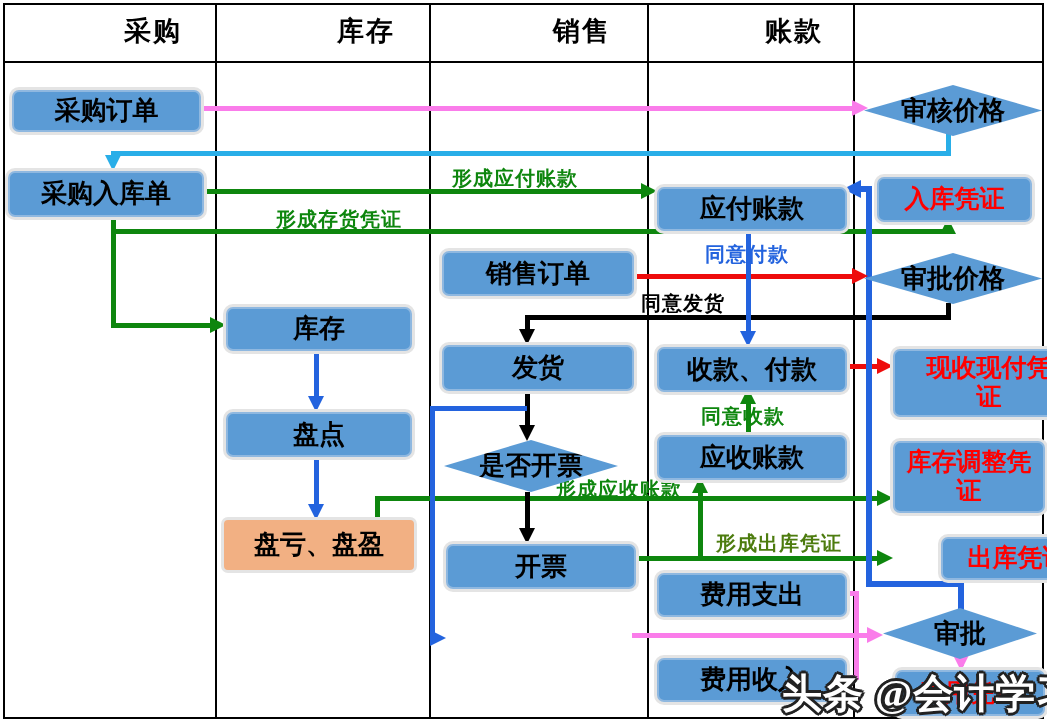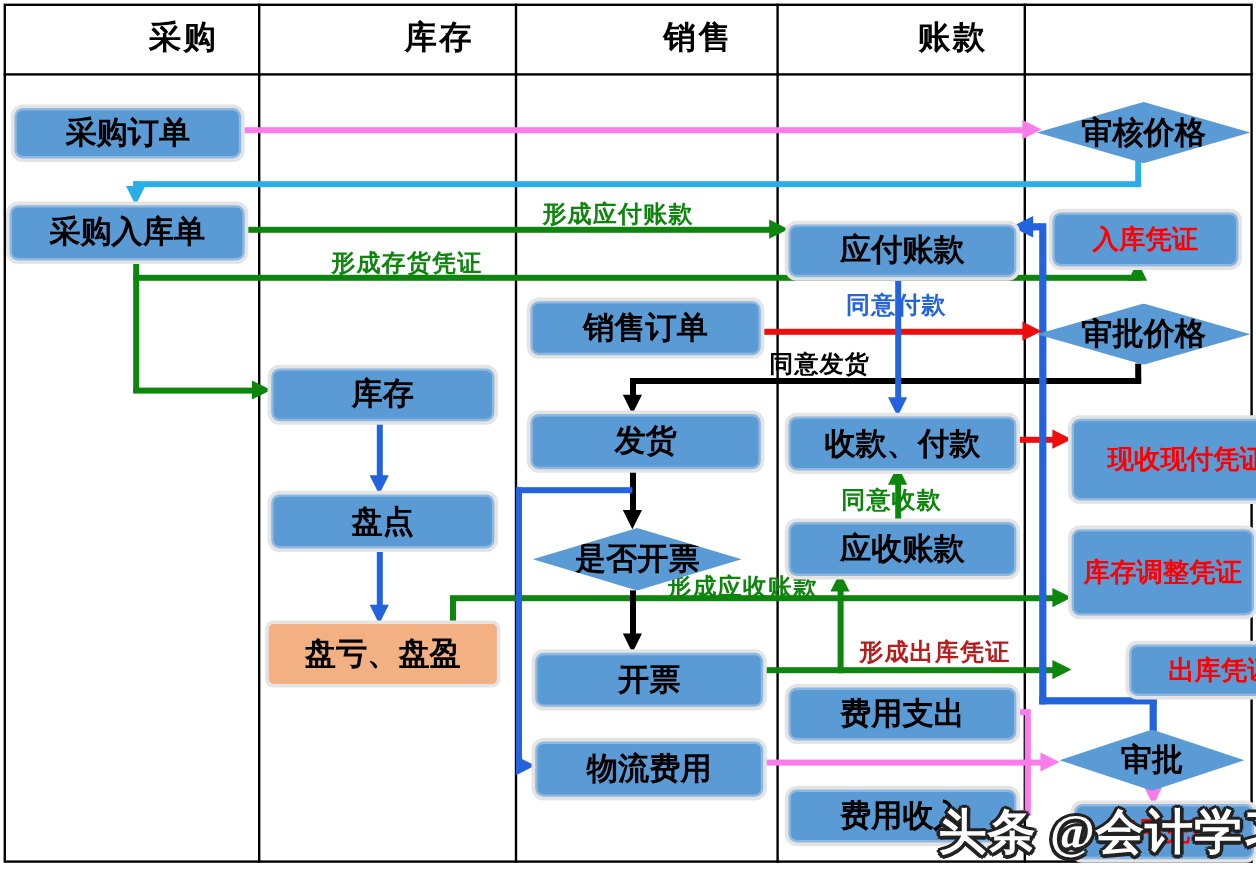--- a/index.html
+++ b/index.html
@@ -26,21 +26,21 @@
   }
   .node.orange{
     background:#F2B083;border:2px solid #F2B083;border-radius:4px;
     box-shadow:0 0 0 3px #E4E4E4;
   }
   .node.diamond{
     background:#5B9BD5;border:none;border-radius:0;box-shadow:none;
     clip-path:polygon(50% 0,100% 50%,50% 100%,0 50%);
     filter:drop-shadow(0 0 1.5px #3A6EA5);
   }
-  .node.red-text{color:#FF0000;font-size:22px;}
+  .node.red-text{color:#FF0000;font-size:25px;}
   .seg{z-index:2;}
   .ar{position:absolute;width:0;height:0;border-style:solid;border-color:transparent;z-index:3;}
   .edge-label{
     position:absolute;font-weight:bold;font-size:20px;white-space:nowrap;z-index:4;
     letter-spacing:1px;
   }
   #watermark{
     position:absolute;z-index:9;font-size:40px;font-weight:bold;color:#FFF;
     white-space:nowrap;letter-spacing:1px;
     text-shadow:-2px -2px 0 #222,2px -2px 0 #222,-2px 2px 0 #222,2px 2px 0 #222,
@@ -115,21 +115,21 @@
     <div class="ar" style="left: 877px; top: 358px; border-width: 8px 0px 8px 16px; border-left-color: rgb(238, 12, 12);"></div>
     <div class="ar" style="left: 843px; top: 180px; border-width: 9px 18px 9px 0px; border-right-color: rgb(35, 99, 222);"></div>
     <div class="ar" style="left: 867px; top: 627px; border-width: 8px 0px 8px 16px; border-left-color: rgb(250, 124, 234);"></div>
     <div class="ar" style="left: 953px; top: 655px; border-width: 16px 8px 0px; border-top-color: rgb(250, 124, 234);"></div>
     <div class="edge-label" style="left: 452px; top: 165px; color: rgb(14, 134, 14);">形成应付账款</div>
     <div class="edge-label" style="left: 276px; top: 206px; color: rgb(14, 134, 14);">形成存货凭证</div>
     <div class="edge-label" style="left: 705px; top: 241px; color: rgb(35, 99, 222);">同意付款</div>
     <div class="edge-label" style="left: 641px; top: 290px; color: rgb(0, 0, 0);">同意发货</div>
     <div class="edge-label" style="left: 701px; top: 403px; color: rgb(14, 134, 14);">同意收款</div>
     <div class="edge-label" style="left: 556px; top: 476px; color: rgb(14, 134, 14);">形成应收账款</div>
-    <div class="edge-label" style="left: 716px; top: 530px; color: #b91c1c;">形成出库凭证</div>
+    <div class="edge-label" style="left: 716px; top: 530px; color: #4d7c0f;">形成出库凭证</div>
     <div class="node box" style="left: 12px; top: 90px; width: 185px; height: 38px;">
       <span>采购订单</span>
     </div>
     <div class="node box" style="left: 8px; top: 171px; width: 192px; height: 42px;">
       <span>采购入库单</span>
     </div>
     <div class="node box" style="left: 226px; top: 307px; width: 182px; height: 40px;">
       <span>库存</span>
     </div>
     <div class="node box" style="left: 226px; top: 412px; width: 182px; height: 41px;">
@@ -142,23 +142,20 @@
       <span>销售订单</span>
     </div>
     <div class="node box" style="left: 442px; top: 345px; width: 188px; height: 42px;">
       <span>发货</span>
     </div>
     <div class="node diamond" style="left: 444px; top: 440px; width: 174px; height: 52px;">
       <span>是否开票</span>
     </div>
     <div class="node box" style="left: 446px; top: 544px; width: 186px; height: 41px;">
       <span>开票</span>
-    </div>
-    <div class="node box" style="left: 446px; top: 618px; width: 186px; height: 42px;">
-      <span>物流费用</span>
     </div>
     <div class="node box" style="left: 657px; top: 187px; width: 186px; height: 40px;">
       <span>应付账款</span>
     </div>
     <div class="node box" style="left: 657px; top: 347px; width: 186px; height: 41px;">
       <span>收款、付款</span>
     </div>
     <div class="node box" style="left: 657px; top: 435px; width: 186px; height: 41px;">
       <span>应收账款</span>
     </div>

